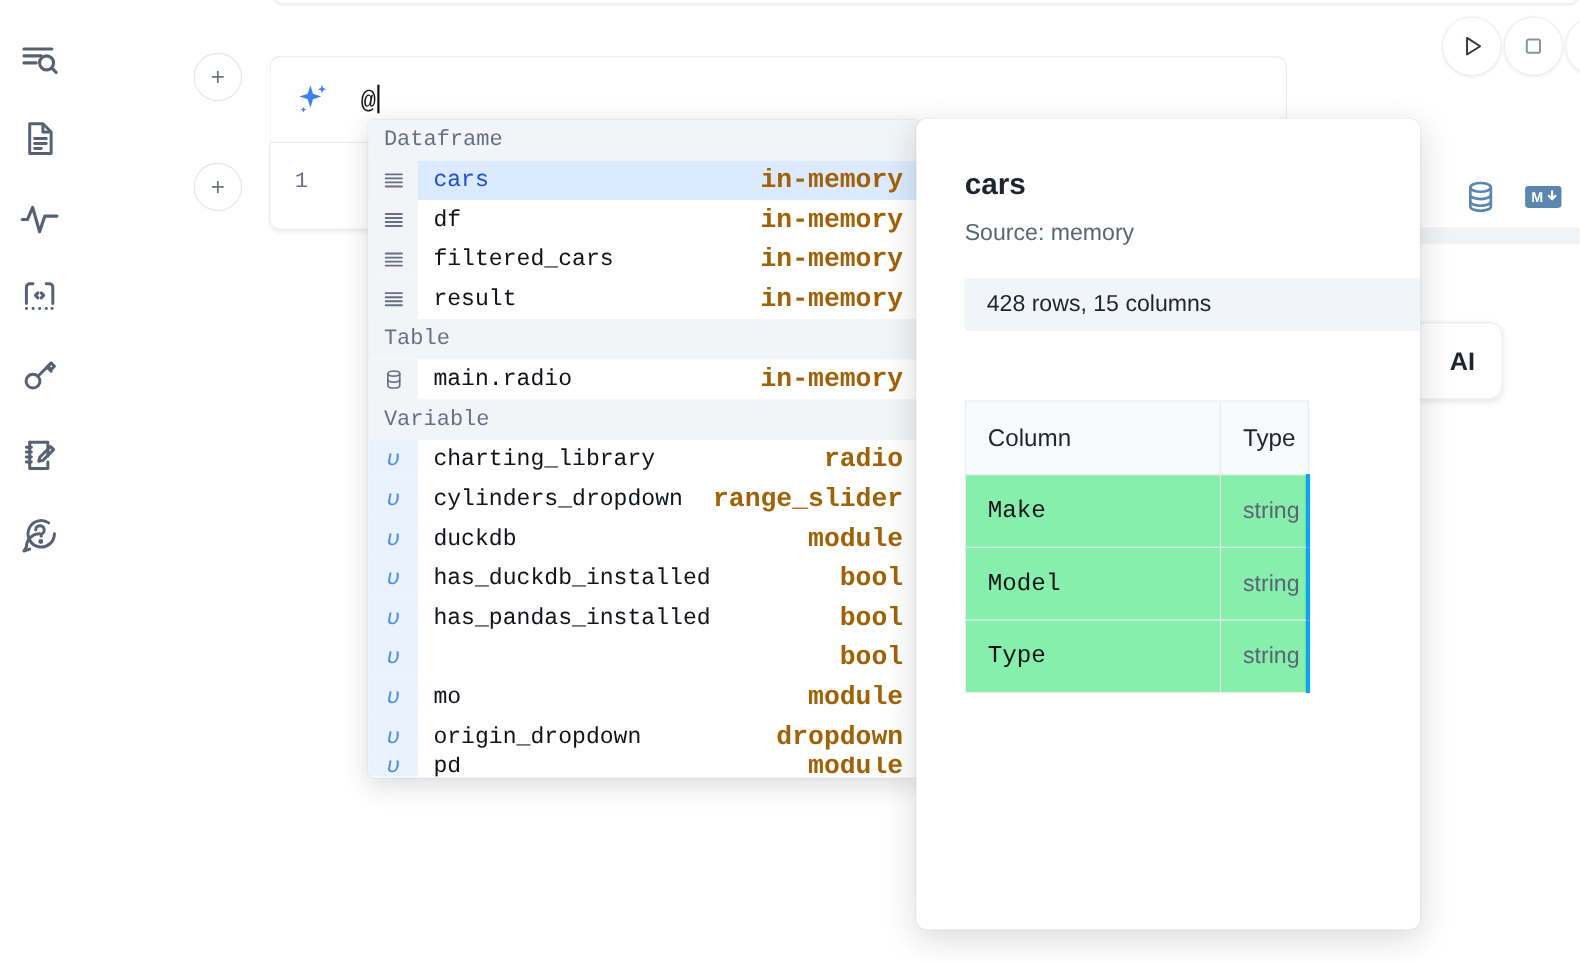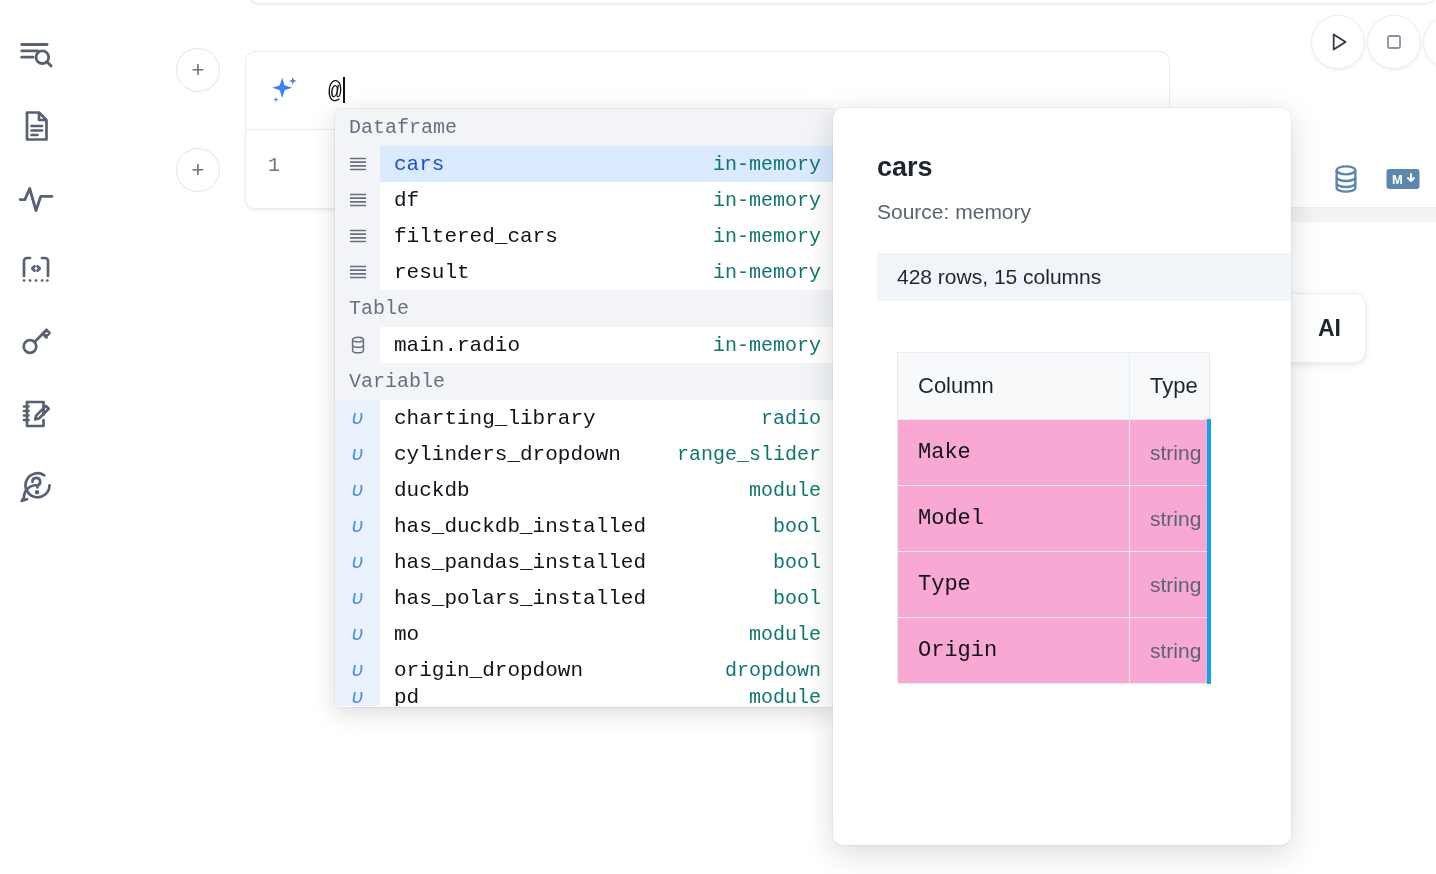--- a/index.html
+++ b/index.html
@@ -131,21 +131,21 @@
   }
   .ac-item.selected { background: #dbeafe; }
   .ac-item.selected .ac-label { color: #1d4ed8; }
   .ac-gutter {
     width: 45px; min-width: 45px; height: 36px; background: #f2f4f7;
     display: flex; align-items: center; justify-content: center; color: #667085;
   }
   .ac-gutter.var { background: #eaf2fe; color: #4a8ef0; font-style: italic; font-size: 20px; }
   .ac-label { padding-left: 14px; white-space: nowrap; }
   .ac-type {
-    margin-left: auto; padding-right: 14px; color: #0f766e; font-size: 20px; white-space: nowrap;
+    margin-left: auto; padding-right: 14px; color: #a16207; font-size: 24px; white-space: nowrap; font-weight: bold;
   }
   .ac-item.clipped { height: 18px; overflow: hidden; }
 
   
   .preview {
     position: absolute; left: 833px; top: 108px; width: 458px; height: 737px;
     background: #fff; border-radius: 10px;
     box-shadow: 0 8px 30px rgba(16,24,40,0.16), 0 0 0 1px rgba(16,24,40,0.04);
     overflow: hidden;
   }
@@ -156,32 +156,32 @@
   .pv-source {
     position: absolute; left: 44px; top: 92px;
     font-size: 21px; color: #5b6472;
   }
   .pv-stats {
     position: absolute; left: 44px; top: 145px; width: 443px; height: 48px;
     background: #f1f4f8; border-radius: 3px; display: flex; align-items: center;
     padding-left: 20px; font-size: 21px; color: #1e2532;
   }
   .pv-table {
-    position: absolute; left: 44px; top: 244px; width: 314px;
-    border-collapse: collapse; table-layout: fixed; margin-left: 20px;
+    position: absolute; left: 44px; top: 256px; width: 314px;
+    border-collapse: collapse; table-layout: fixed;
   }
   .pv-table th {
     background: #f7f9fb; text-align: left; font-weight: 400;
     font-size: 22px; color: #1e2532; padding: 20px 0 20px 20px;
     border: 1px solid #e8ecf1; border-right: none;
   }
   .pv-table th + th { border-right: 1px solid #e8ecf1; }
   .pv-table td {
     padding: 20px 0 20px 20px; border: 1px solid #e8ecf1; border-right: none;
-    background: #f9a8d4;
+    background: #86efac;
   }
   .pv-table td + td { border-right: 4px solid #0ea5e9; }
   .pv-col { font-family: "Liberation Mono", monospace; font-size: 22px; color: #10131a; }
   .pv-type { font-size: 21px; color: #5b6472; }
   .pv-table th:first-child, .pv-table td:first-child { width: 232px; }
 </style>
 </head>
 <body>
 
 <div id="root">
@@ -390,21 +390,20 @@
         <span class="ac-label">has_duckdb_installed</span>
         <span class="ac-type">bool</span>
       </div>
       <div class="ac-item">
         <span class="ac-gutter var">υ</span>
         <span class="ac-label">has_pandas_installed</span>
         <span class="ac-type">bool</span>
       </div>
       <div class="ac-item">
         <span class="ac-gutter var">υ</span>
-        <span class="ac-label">has_polars_installed</span>
         <span class="ac-type">bool</span>
       </div>
       <div class="ac-item">
         <span class="ac-gutter var">υ</span>
         <span class="ac-label">mo</span>
         <span class="ac-type">module</span>
       </div>
       <div class="ac-item">
         <span class="ac-gutter var">υ</span>
         <span class="ac-label">origin_dropdown</span>
@@ -434,21 +433,17 @@
             <td class="pv-type">string</td>
           </tr>
           <tr>
             <td class="pv-col">Model</td>
             <td class="pv-type">string</td>
           </tr>
           <tr>
             <td class="pv-col">Type</td>
             <td class="pv-type">string</td>
           </tr>
-          <tr>
-            <td class="pv-col">Origin</td>
-            <td class="pv-type">string</td>
-          </tr>
         </tbody>
     </table>
   </div>
 
 </div>
 
 </body></html>

